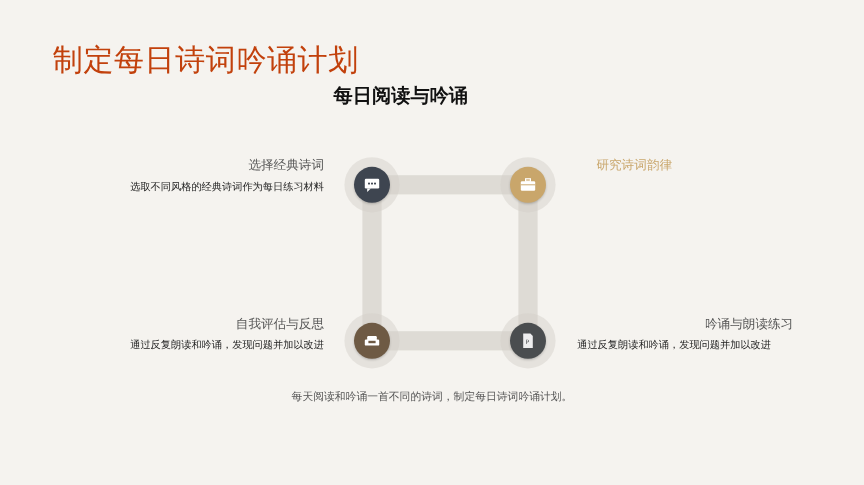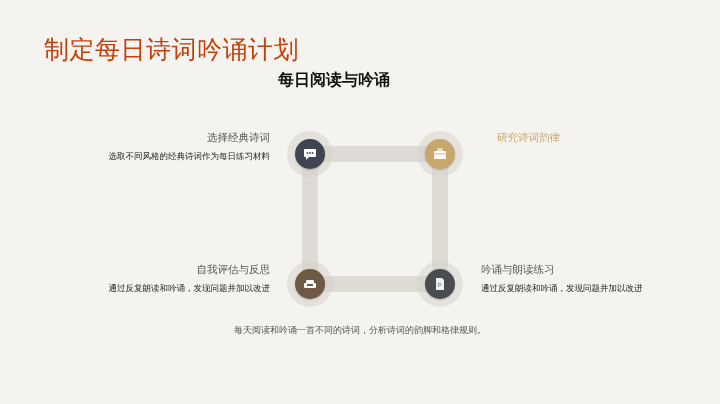--- a/index.html
+++ b/index.html
@@ -46,21 +46,21 @@
   .item .h { font-size:10.5px; font-weight:normal; margin-bottom:5px; }
   .item .d { font-size:8.5px; color:#222; line-height:13px; }
   .item.left { text-align:right; }
   .i1 { left:90px; top:131px; }
   .i1 .h { color:#555; }
   .i2 { left:481px; top:131px; }
   .i2 .h { color:#c9a66b;margin-left:16px; }
   .i3 { left:90px; top:263px; }
   .i3 .h { color:#555; }
   .i4 { left:481px; top:263px; }
-  .i4 .h { color:#555; }
+  .i4 .h { color:#555;text-align:right; }
   .footer {
     position:absolute; left:0; width:720px; top:324px; text-align:center;
     font-size:9px; color:#555;
   }
 </style>
 </head>
 <body>
 
 <div class="page-title">制定每日诗词吟诵计划</div>
 <div class="section-title">每日阅读与吟诵</div>
@@ -119,13 +119,13 @@
 </div>
 <div class="item left i3">
   <div class="h">自我评估与反思</div>
   <div class="d">通过反复朗读和吟诵，发现问题并加以改进</div>
 </div>
 <div class="item i4">
   <div class="h">吟诵与朗读练习</div>
   <div class="d">通过反复朗读和吟诵，发现问题并加以改进</div>
 </div>
 
-<div class="footer">每天阅读和吟诵一首不同的诗词，分析诗词的韵脚和格律规则。</div>
+<div class="footer">每天阅读和吟诵一首不同的诗词，制定每日诗词吟诵计划。</div>
 
 </body></html>

